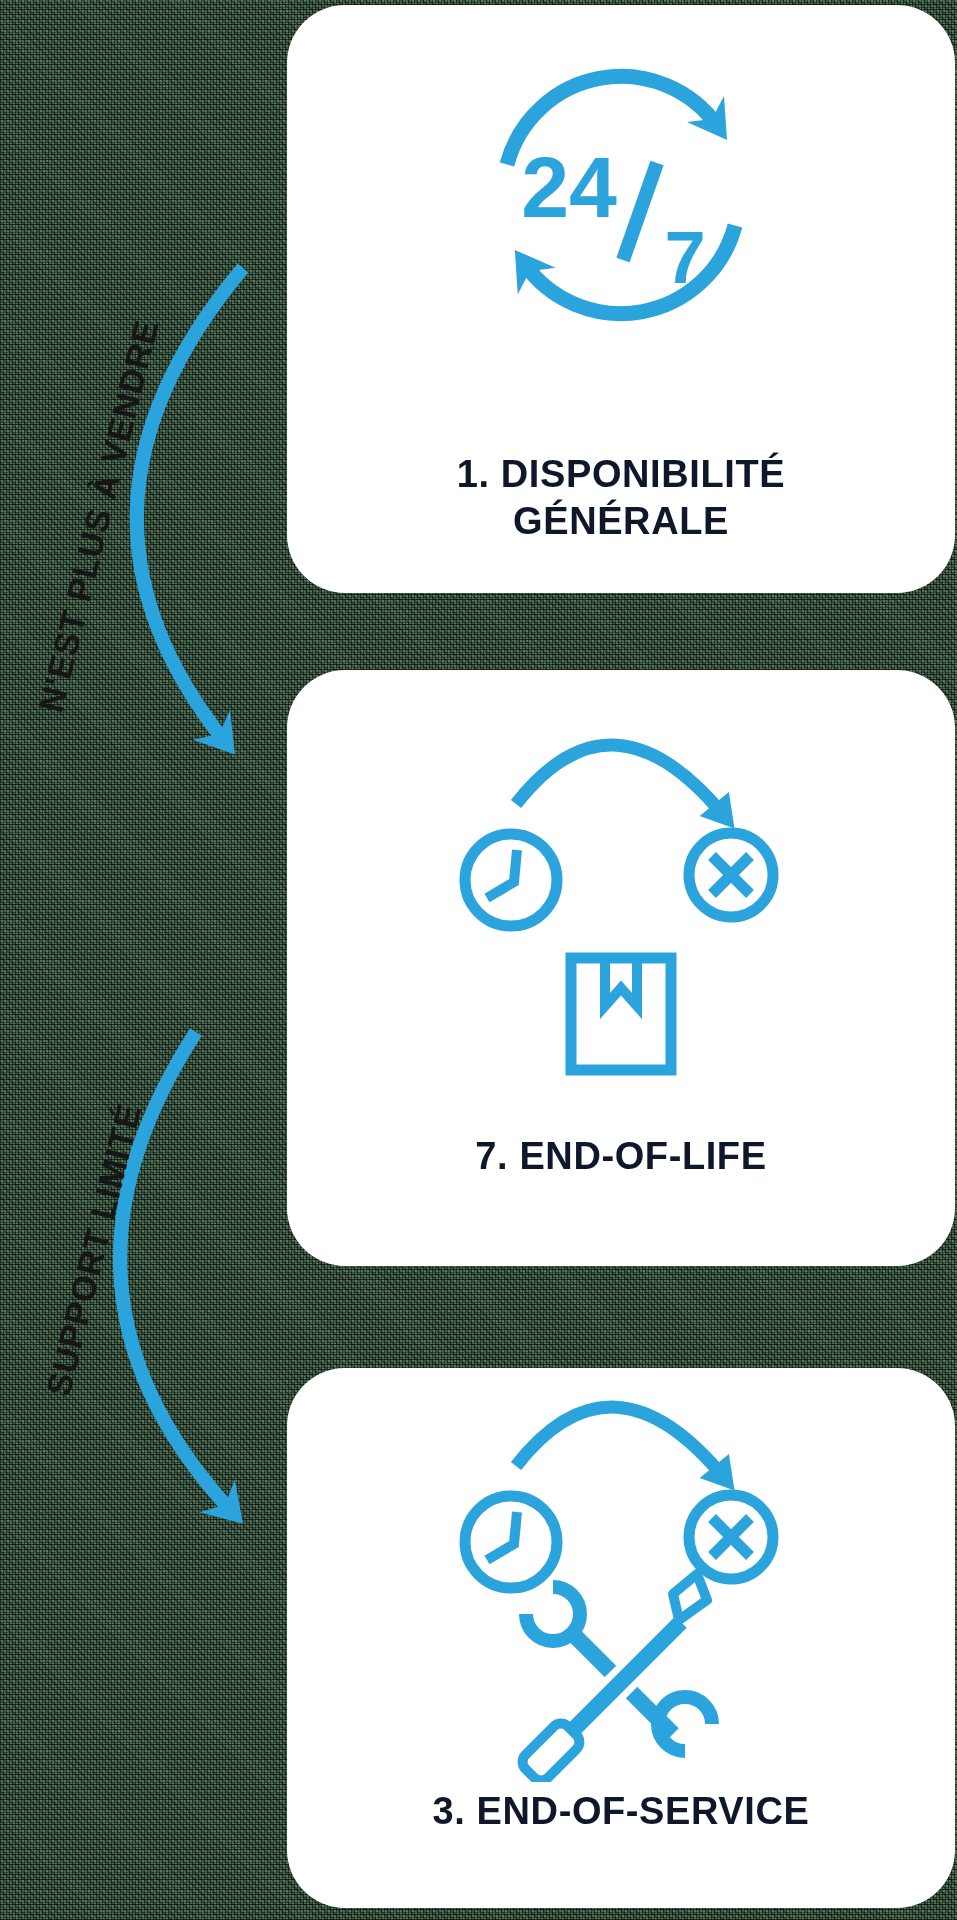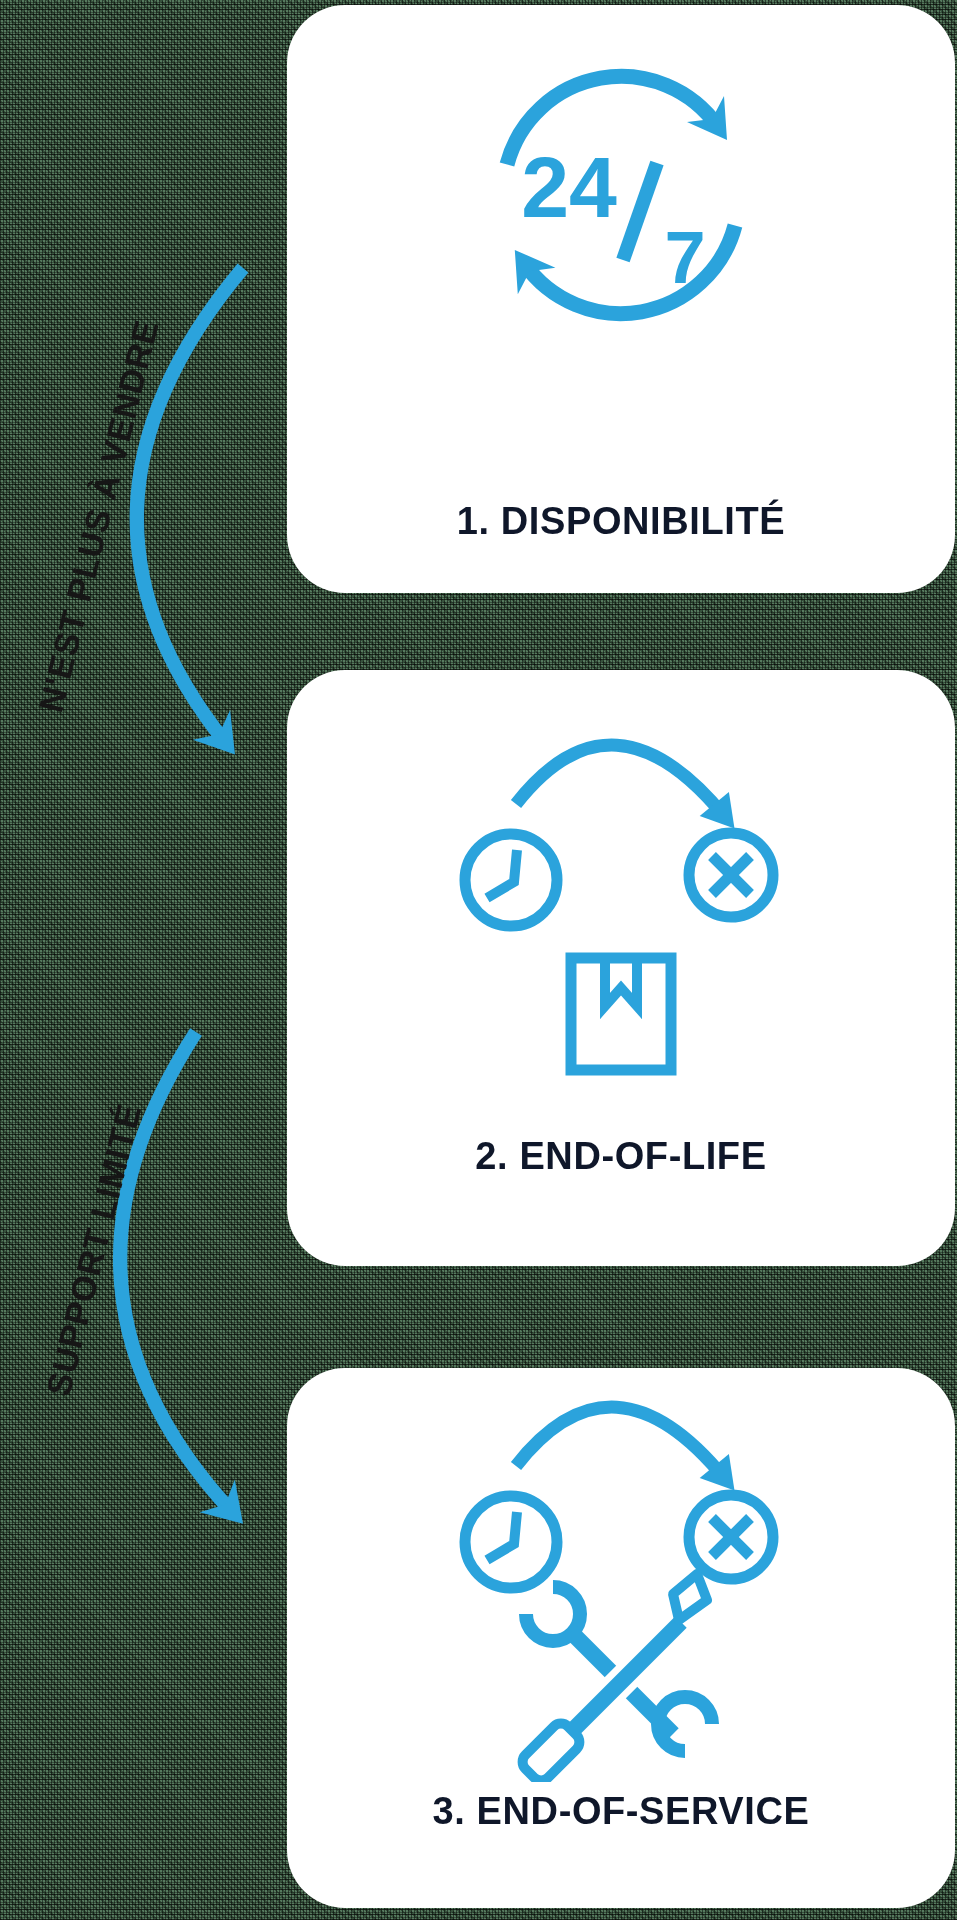--- a/index.html
+++ b/index.html
@@ -67,20 +67,21 @@
         </g>
         <polygon points="256,95 216,77 241,74 253,51" fill="#2ba3dc"></polygon>
         <polygon points="43.8,204.9 84.4,222.8 58.7,226.2 46.8,249.2" fill="#2ba3dc"></polygon>
         <text x="98" y="172" font-size="86" fill="#2ba3dc" text-anchor="middle">24</text>
         <line x1="152" y1="215" x2="186" y2="118" stroke="#2ba3dc" stroke-width="14"></line>
         <text x="214" y="238" font-size="74" fill="#2ba3dc" text-anchor="middle">7</text>
       </svg>
     </div>
     <div class="card-title title-1">
       <span>1. DISPONIBILITÉ</span>
+      <span>GÉNÉRALE</span>
     </div>
   </div>
 
   <div class="card card-2">
     <div class="icon-wrap icon-wrap-2">
       <svg width="480" height="430" viewBox="0 0 480 430">
         <g>
           <path d="M 135,114 Q 232,-10 344,127" fill="none" stroke="#2ba3dc" stroke-width="13"></path>
           <polygon points="353.5,138.5 318.7,125.9 347.9,101.9" fill="#2ba3dc"></polygon>
         </g>
@@ -93,21 +94,21 @@
           <line x1="331" y1="166" x2="369" y2="204" stroke-width="11"></line>
           <line x1="369" y1="166" x2="331" y2="204" stroke-width="11"></line>
         </g>
         <g stroke="#2ba3dc" fill="none">
           <rect x="190" y="268" width="100" height="112" stroke-width="11"></rect>
           <path d="M 224,268 L 224,316 L 240,298 L 256,316 L 256,268" stroke-width="10"></path>
         </g>
       </svg>
     </div>
     <div class="card-title title-2">
-      <span>2. END-OF-LIFE</span>
+      <span>7. END-OF-LIFE</span>
     </div>
   </div>
 
   <div class="card card-3">
     <div class="icon-wrap icon-wrap-3">
       <svg width="480" height="430" viewBox="0 0 480 430">
         <g>
           <path d="M 135,114 Q 232,-10 344,127" fill="none" stroke="#2ba3dc" stroke-width="13"></path>
           <polygon points="353.5,138.5 318.7,125.9 347.9,101.9" fill="#2ba3dc"></polygon>
         </g>

